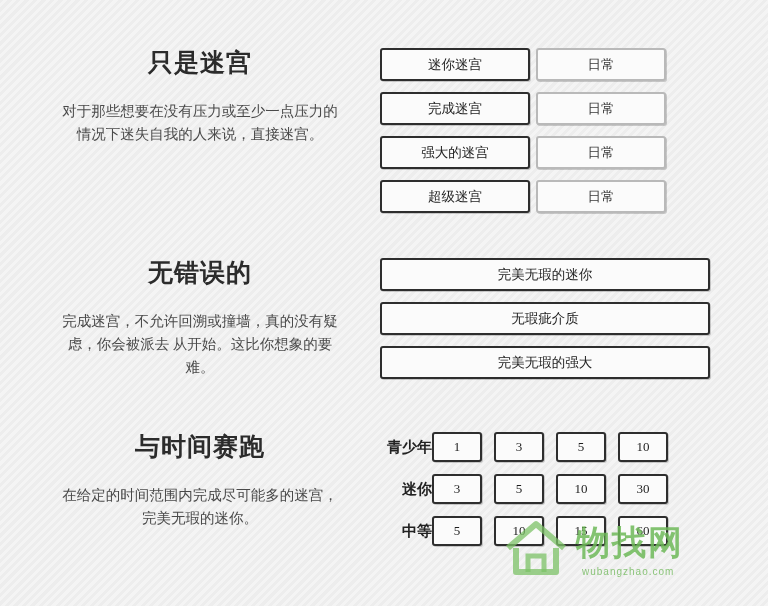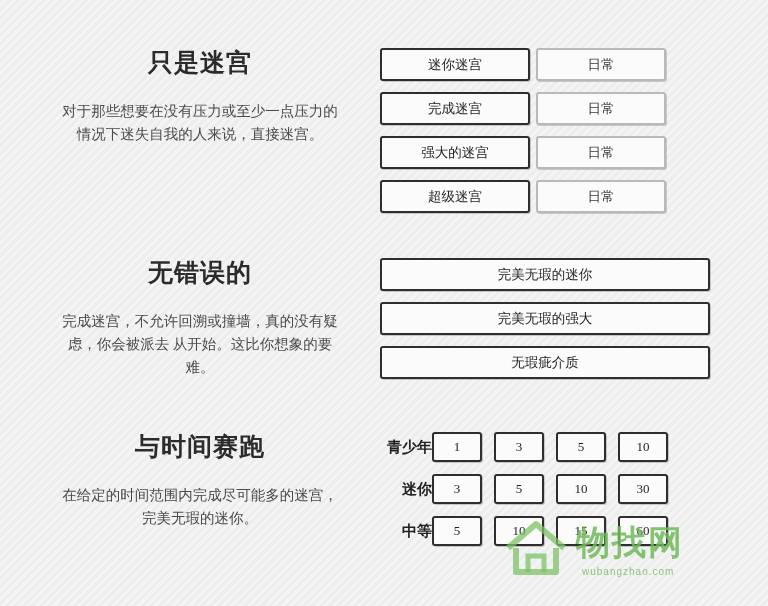--- a/index.html
+++ b/index.html
@@ -213,24 +213,24 @@
   <div class="section sec-flaw">
     <div class="left-col">
       <h2 class="sec-title">无错误的</h2>
       <p class="sec-desc">完成迷宫，不允许回溯或撞墙，真的没有疑虑，你会被派去 从开始。这比你想象的要难。</p>
     </div>
     <div class="right-col">
       <div class="flaw-row">
         <div class="btn">完美无瑕的迷你</div>
       </div>
       <div class="flaw-row">
+        <div class="btn">无瑕疵介质</div>
+      </div>
+      <div class="flaw-row">
         <div class="btn">完美无瑕的强大</div>
-      </div>
-      <div class="flaw-row">
-        <div class="btn">无瑕疵介质</div>
       </div>
     </div>
   </div>
 
   <div class="section sec-time">
     <div class="left-col">
       <h2 class="sec-title">与时间赛跑</h2>
       <p class="sec-desc">在给定的时间范围内完成尽可能多的迷宫，完美无瑕的迷你。</p>
     </div>
     <div class="right-col">

